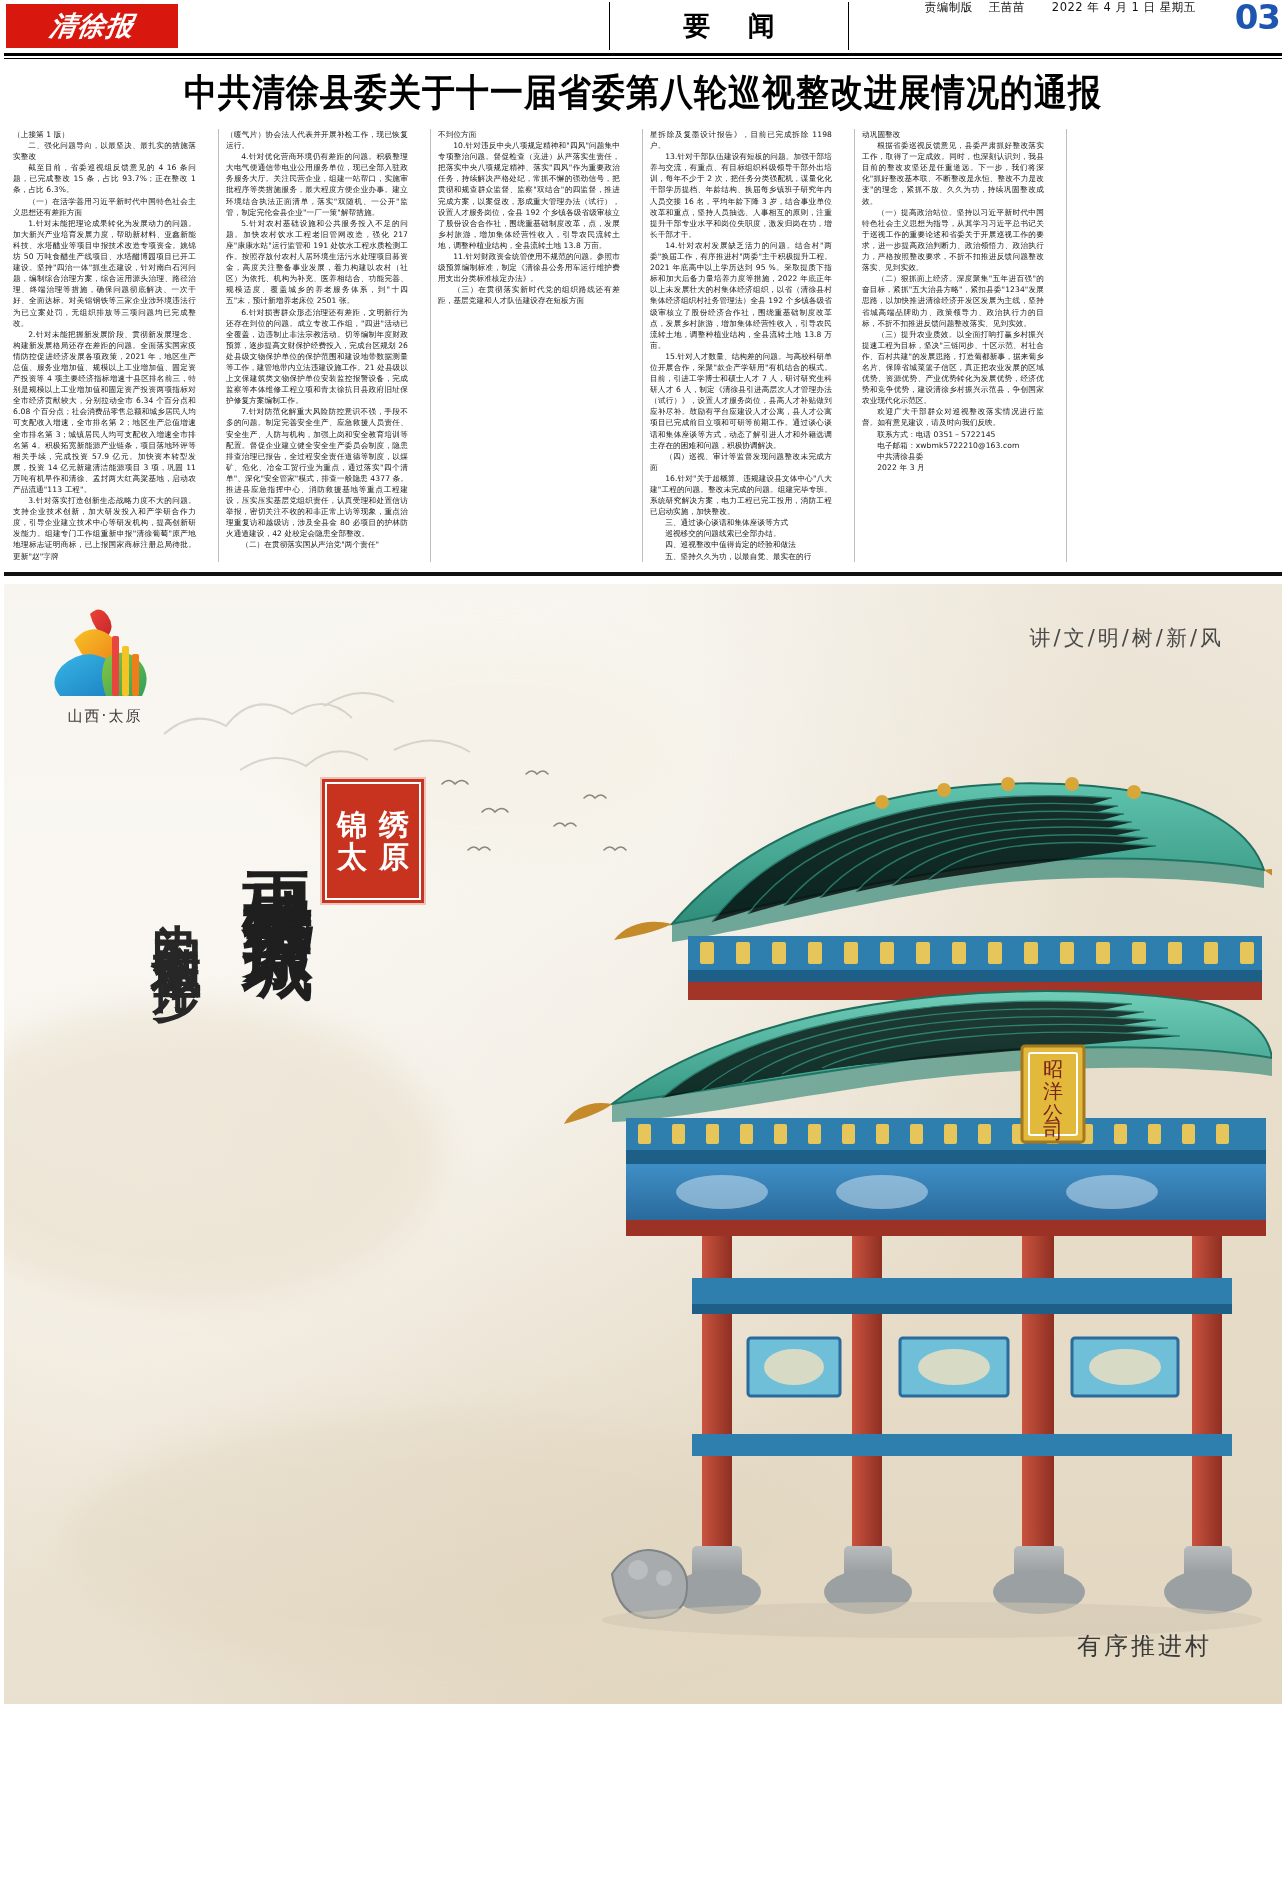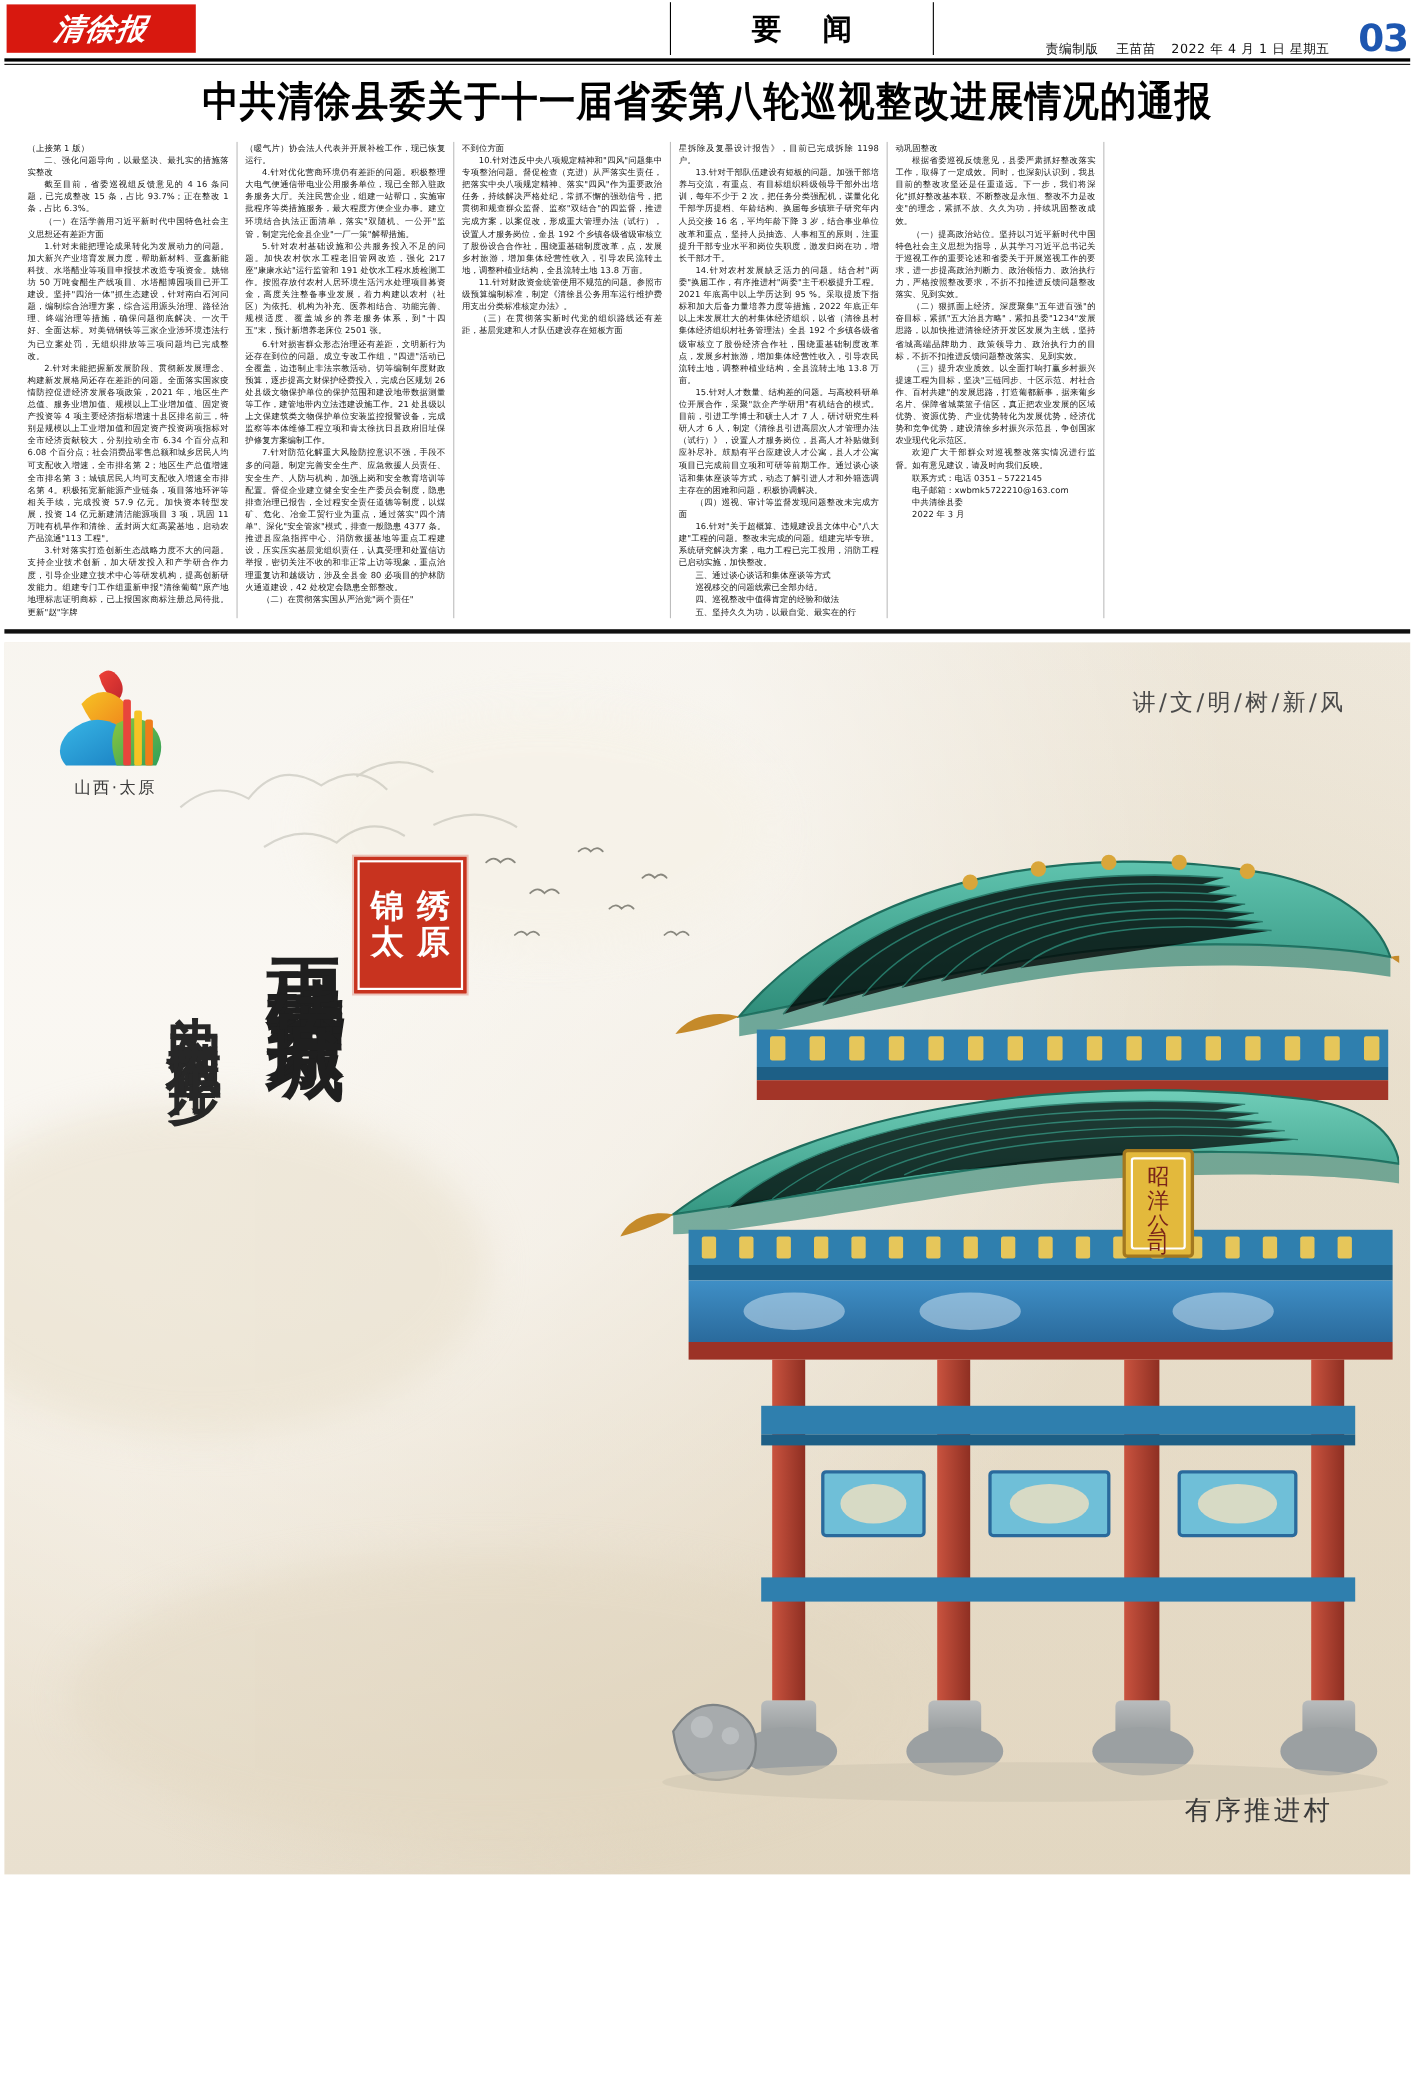--- a/index.html
+++ b/index.html
@@ -7,35 +7,35 @@
   .page{position:relative;width:1286px;height:1890px;background:#fff;}
 
   
   .masthead{position:relative;height:52px;display:flex;align-items:stretch;}
   .mh-logo{width:172px;height:44px;margin:4px 0 0 6px;background:#d8180f;display:flex;align-items:center;justify-content:center;flex:none;}
   .mh-logo span{color:#fff;font-family:"Liberation Serif",serif;font-weight:bold;font-size:27px;letter-spacing:1px;font-style:italic;transform:skewX(-8deg);}
   .mh-gap{flex:1;}
   .mh-sep{width:1px;background:#000;margin:2px 0 0 0;height:48px;}
   .mh-section{width:238px;display:flex;align-items:center;justify-content:center;flex:none;}
   .mh-section span{font-family:"DejaVu Sans",sans-serif;font-weight:bold;font-size:27px;letter-spacing:14px;color:#000;text-indent:14px;}
-  .mh-right{flex:1;display:flex;align-items:flex-end;justify-content:flex-end;padding-right:6px;gap:0;}
+  .mh-right{flex:1;display:flex;align-items:flex-start;justify-content:flex-end;padding-right:6px;gap:13px;}
   .mh-credit{font-size:11.5px;font-family:"DejaVu Sans",sans-serif;color:#111;margin-right:14px;letter-spacing:0.5px;}
   .mh-credit .nm{margin-left:12px;}
   .mh-date{font-size:11.5px;font-family:"DejaVu Sans",sans-serif;color:#111;margin-right:26px;letter-spacing:0.5px;}
   .mh-pageno{font-family:"DejaVu Sans",sans-serif;font-weight:bold;font-size:34px;color:#1d56b0;line-height:1;letter-spacing:-1px;}
 
   .rule-top{height:3px;background:#000;margin:1px 4px 0 4px;}
   .rule-hair{height:1px;background:#000;margin:2px 4px 0 4px;}
 
   
   .article{position:relative;padding:0 6px;}
   .headline{text-align:center;font-family:"DejaVu Sans",sans-serif;font-weight:bold;font-size:33px;letter-spacing:1px;color:#000;padding:18px 0 14px 0;line-height:1.15;white-space:nowrap;transform:scaleY(1.12);transform-origin:center;}
   .hl-wrap{height:62px;display:flex;align-items:center;justify-content:center;}
 
-  .cols{display:flex;gap:0;margin-top:8px;margin-left:12px;}
+  .cols{display:flex;gap:15px;margin-top:8px;}
   .col{width:197px;padding:0 7px;box-sizing:border-box;position:relative;}
   .col + .col{border-left:1px solid #bdbdbd;}
   .col p{margin:0;font-size:7.6px;line-height:11.1px;text-align:justify;text-justify:inter-ideograph;font-family:"DejaVu Sans",sans-serif;color:#161616;letter-spacing:0.1px;}
   .col p.ind{text-indent:2em;}
   .col p.sign{text-align:right;text-indent:0;margin-top:4px;}
 
   .rule-bottom{height:4px;background:#111;margin:10px 4px 0 4px;}
 
   
   .poster{position:relative;margin:8px 4px 0 4px;height:1120px;overflow:hidden;

